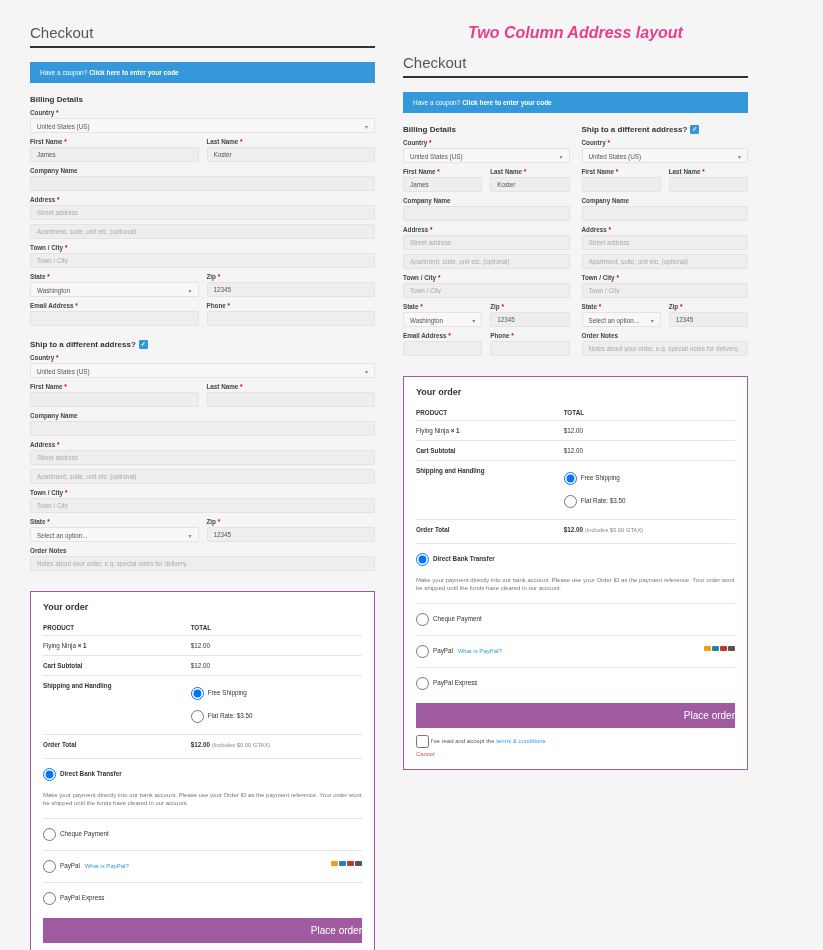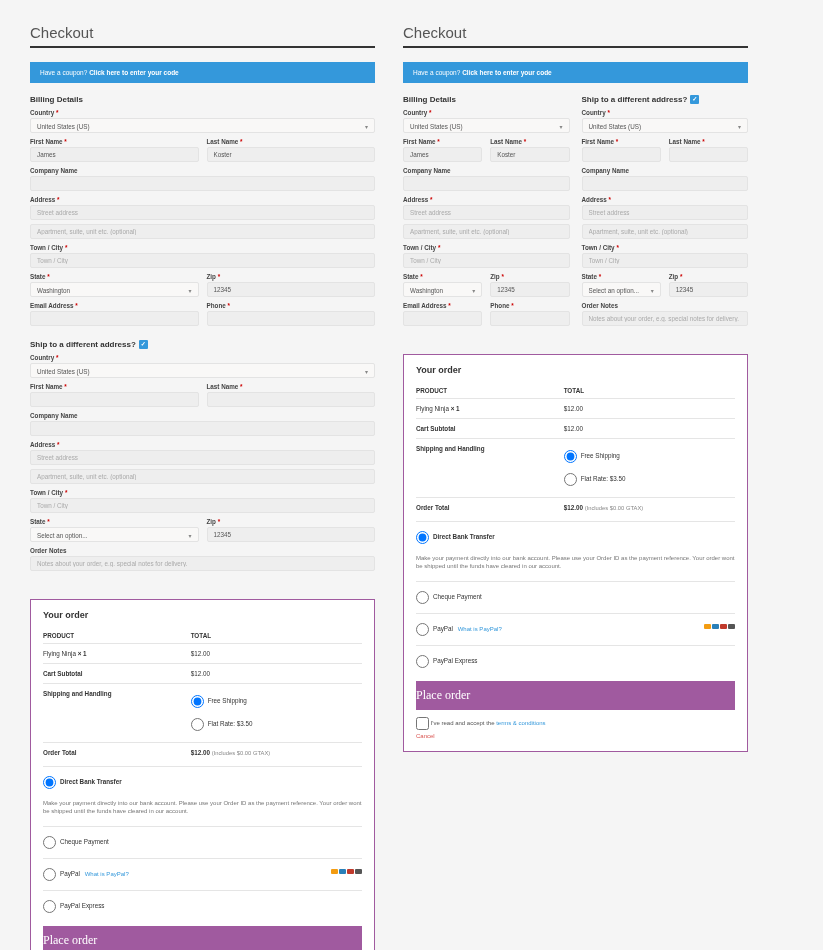--- a/index.html
+++ b/index.html
@@ -73,21 +73,21 @@
   .row2 { display: flex; gap: 8px; }
   .row2 > div { flex: 1; }
   .spacer { height: 4px; }
   
   .addr-cols { display: flex; gap: 12px; }
   .addr-cols > div { flex: 1; }
   
   .order-box {
     border: 1.5px solid #a05a9f;
     padding: 10px 12px 12px 12px;
-    margin-top: 28px;
+    margin-top: 20px;
     background: #fff;
   }
   .order-title {
     font-size: 9px;
     font-weight: 600;
     margin-bottom: 8px;
   }
   table.order {
     width: 100%;
     border-collapse: collapse;
@@ -112,27 +112,26 @@
     font-size: 6px;
     color: #777;
     line-height: 1.35;
     padding: 5px 0 6px 0;
   }
   .divider { border-top: 1px solid #e5e5e5; margin: 4px 0; }
   .place-btn {
     width: 100%;
     background: #a05a9f;
     color: #fff;
-    font-size: 12px;
+    font-size: 10px;
     font-weight: 400;
-    text-align: left;
+    text-align: right;
     padding: 7px 0;
     margin-top: 8px;
     border: none;
-    font-family: Liberation Serif, serif;
   }
   .terms { font-size: 6px; margin-top: 7px; color:#555;}
   .terms a { color: #3498db; text-decoration: none; }
   .cancel-link { color:#d9534f; font-size:6px; text-decoration:none; display:block; margin-top:3px;}
   .paypal-link { color:#3498db; font-size:6px; text-decoration:none; margin-left:3px;}
   .paypal-icons { float:right; font-size:6px; letter-spacing:-0.5px; }
   .pi { display:inline-block; width:7px; height:5px; border-radius:1px; vertical-align:middle; margin-left:1px;}
   .pi1{background:#f39c12;} .pi2{background:#2980b9;} .pi3{background:#c0392b;} .pi4{background:#555;}
   .ship-check { font-size:8px; font-weight:600; margin-top:14px; margin-bottom:4px;}
   .ship-check .checkmark {
@@ -288,20 +287,21 @@
       <div class="divider"></div>
       <div class="radio-row"><input type="radio" style=""><span>PayPal Express</span></div>
 
       <button class="place-btn">Place order</button>
       
       
     </div>
   </div>
 
   <div class="col">
+    <div class="layout-title">Two Column Address layout</div>
     <h2 class="pagetitle">Checkout</h2>
     <div class="coupon">
       <span>Have a coupon?</span>
       <span class="strong">Click here to enter your code</span>
     </div>
 
     <div class="addr-cols">
 
       <div>
         <div class="section-heading">Billing Details</div>

